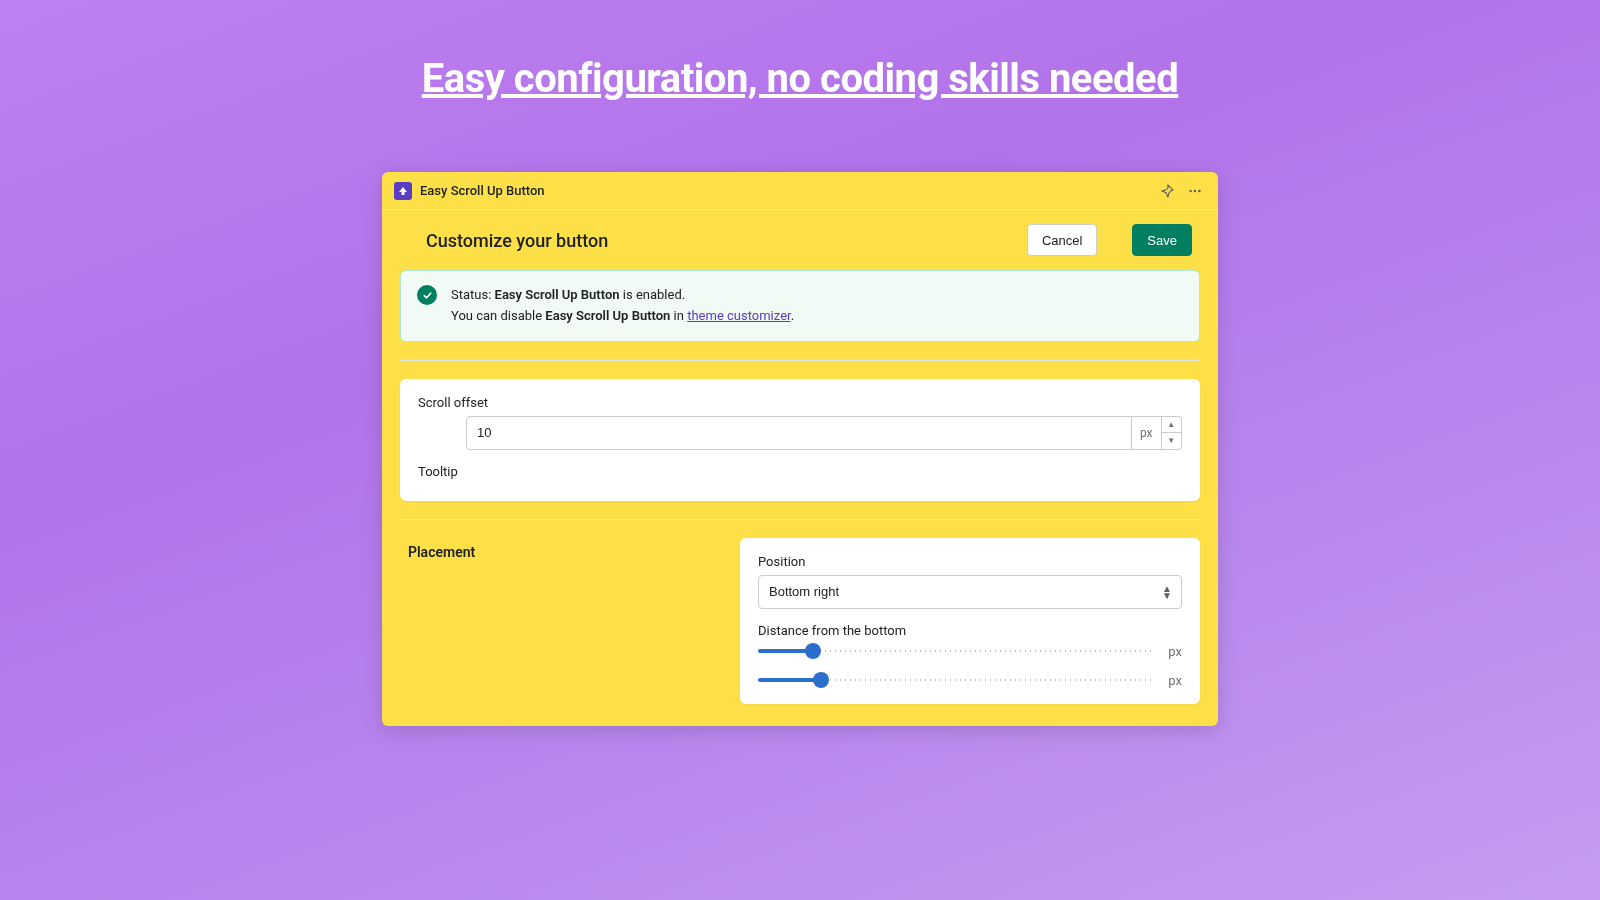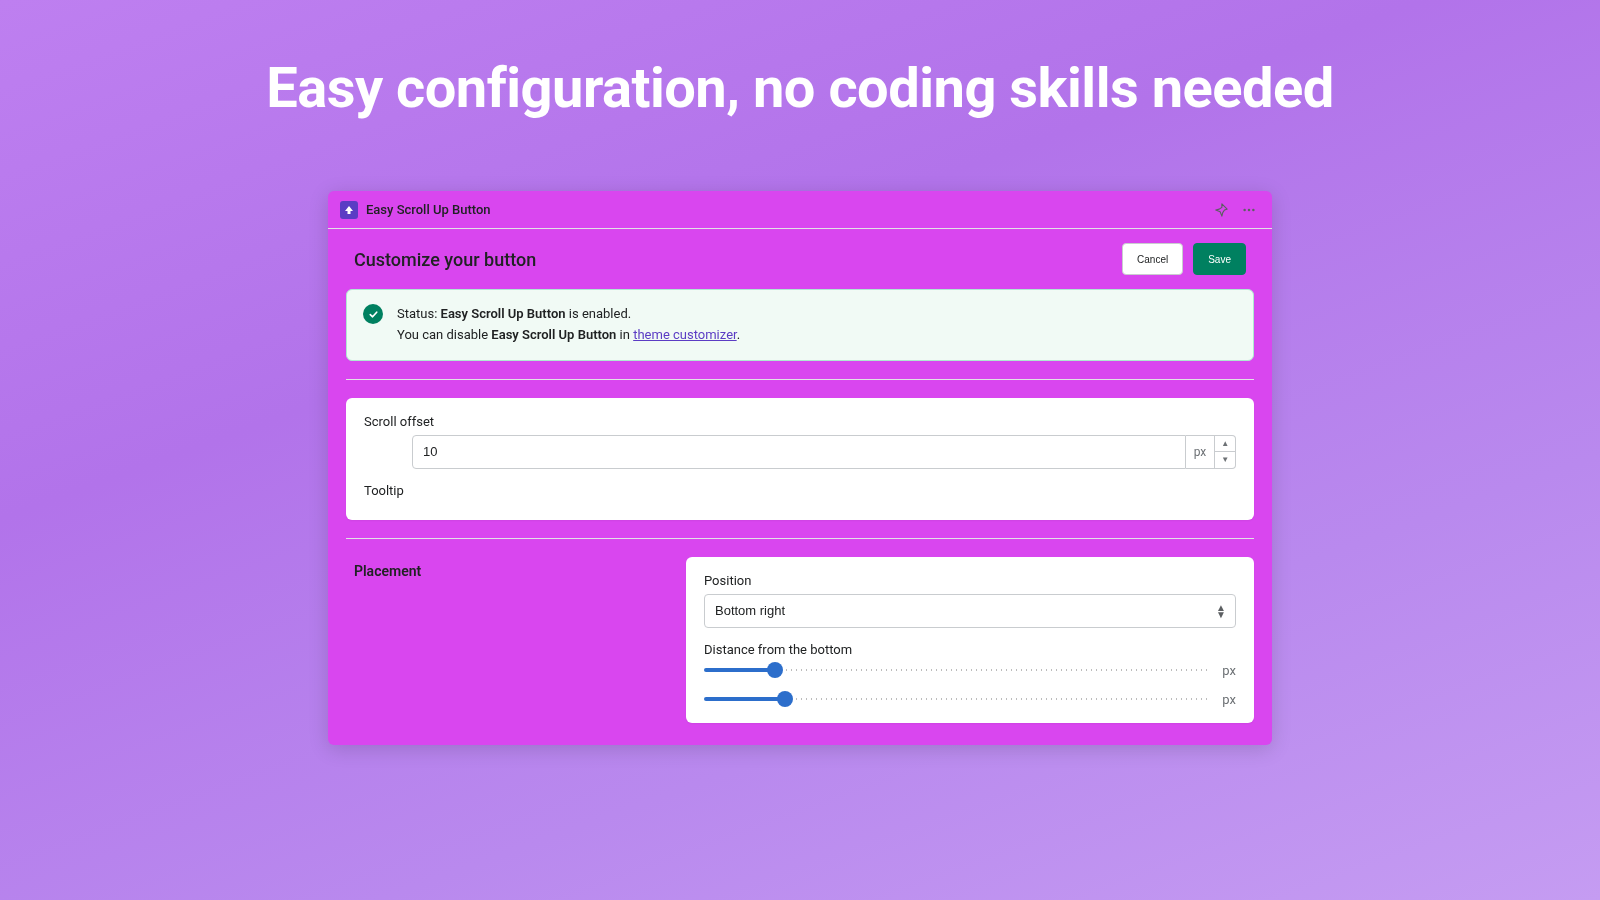--- a/index.html
+++ b/index.html
@@ -6,30 +6,31 @@
 body {
   font-family: -apple-system, BlinkMacSystemFont, "Segoe UI", Roboto, Helvetica, Arial, sans-serif;
   width: 1600px;
   height: 900px;
   background: linear-gradient(160deg, #be7ff0 0%, #b273ea 35%, #b989ee 70%, #c59cf2 100%);
   overflow: hidden;
 }
 .hero {
   text-align: center;
   color: #fff;
-  font-size: 56px;
+  font-size: 40px;
   font-weight: 700;
   letter-spacing: -0.5px;
   padding-top: 55px;
   padding-bottom: 40px;
+  text-decoration: underline;
 }
 .app-window {
-  width: 944px;
+  width: 836px;
   margin: 30px auto 0;
-  background: #d946ef;
+  background: #fde047;
   border-radius: 6px;
   overflow: hidden;
   box-shadow: 0 4px 20px rgba(0,0,0,0.15);
 }
 .app-bar {
   display: flex;
   align-items: center;
   height: 38px;
   padding: 0 12px;
   border-bottom: 1px solid #e1e3e5;
@@ -46,33 +47,34 @@
 }
 .app-icon svg { width: 10px; height: 10px; }
 .app-name { font-size: 13px; color: #202223; font-weight: 500; }
 .app-bar-spacer { flex: 1; }
 .app-bar-action { color: #5c5f62; padding: 4px; cursor: pointer; display:flex; align-items:center; }
 .app-bar-action + .app-bar-action { margin-left: 6px; }
 
 .page-header {
   display: flex;
   align-items: center;
-  padding: 14px 26px 14px 26px;
+  padding: 14px 26px 14px 44px;
+  gap: 25px;
 }
 .page-title {
   font-size: 18px;
   font-weight: 500;
   color: #202223;
 }
 .page-header-spacer { flex: 1; }
 .btn {
   height: 32px;
   padding: 0 14px;
   border-radius: 4px;
-  font-size: 10px;
+  font-size: 13px;
   font-weight: 500;
   cursor: pointer;
   display: inline-flex;
   align-items: center;
   border: 1px solid #c9cccf;
   background: #fff;
   color: #202223;
 }
 .btn + .btn { margin-left: 10px; }
 .btn-primary {

